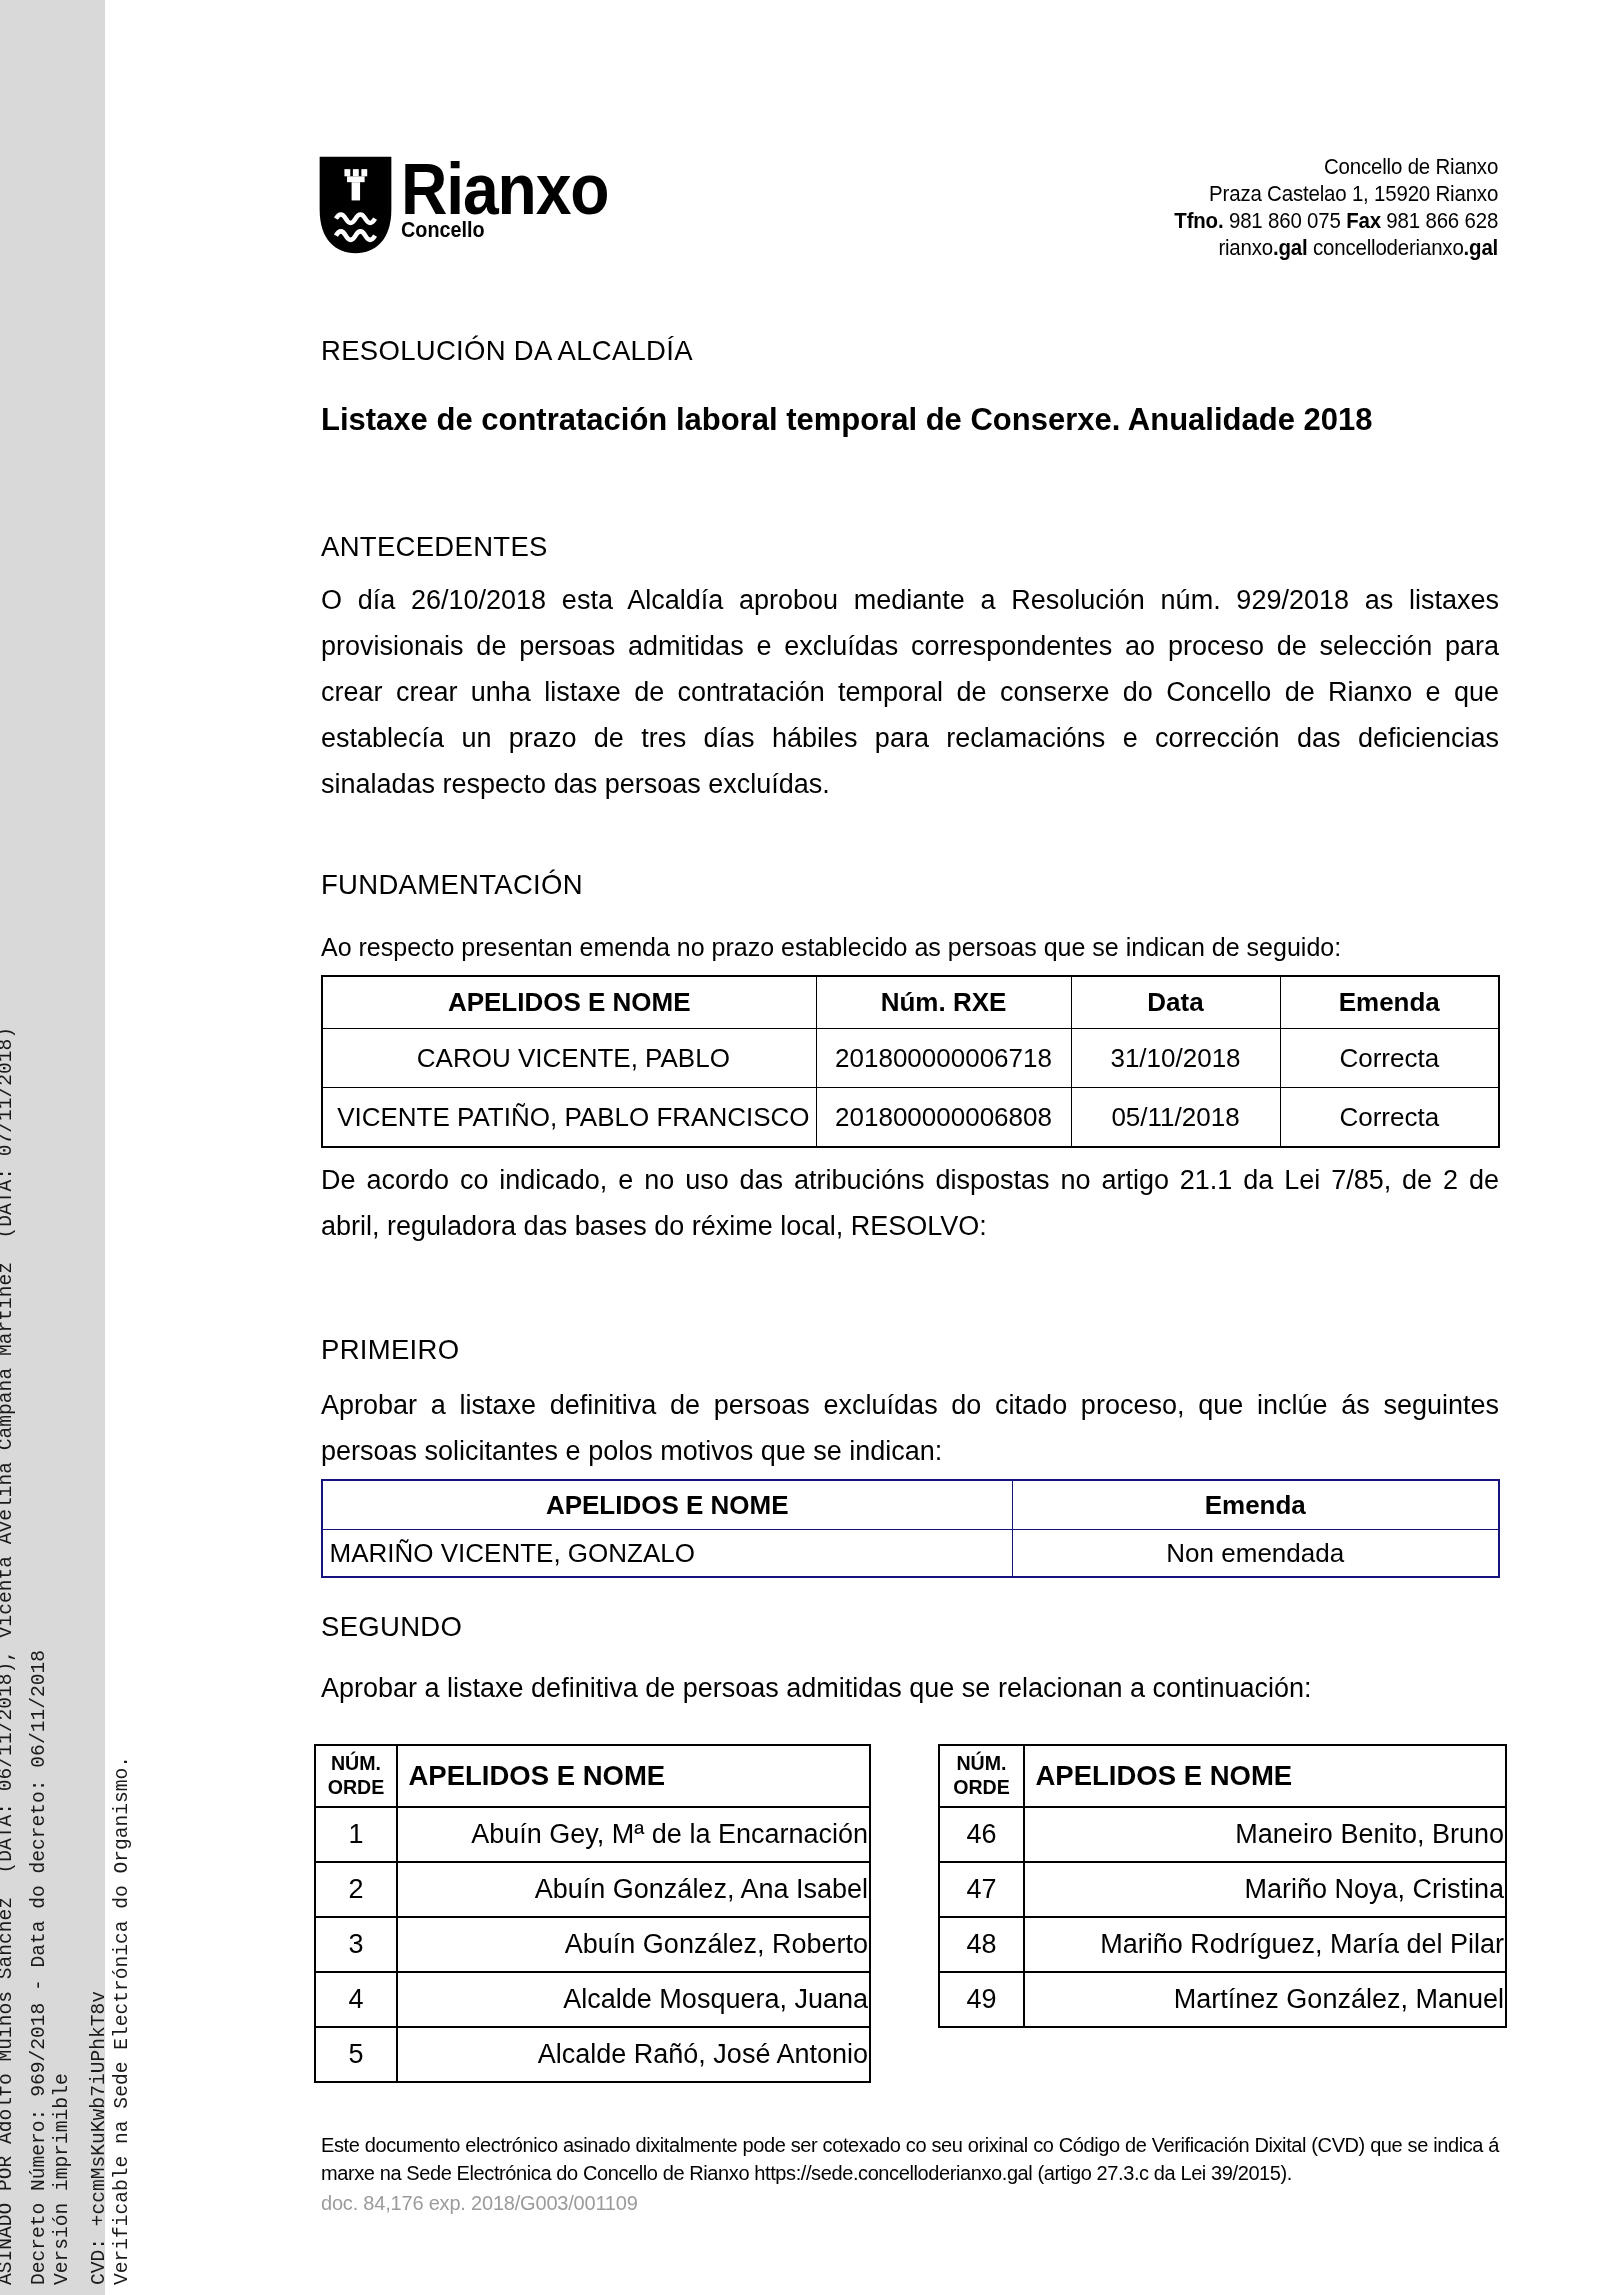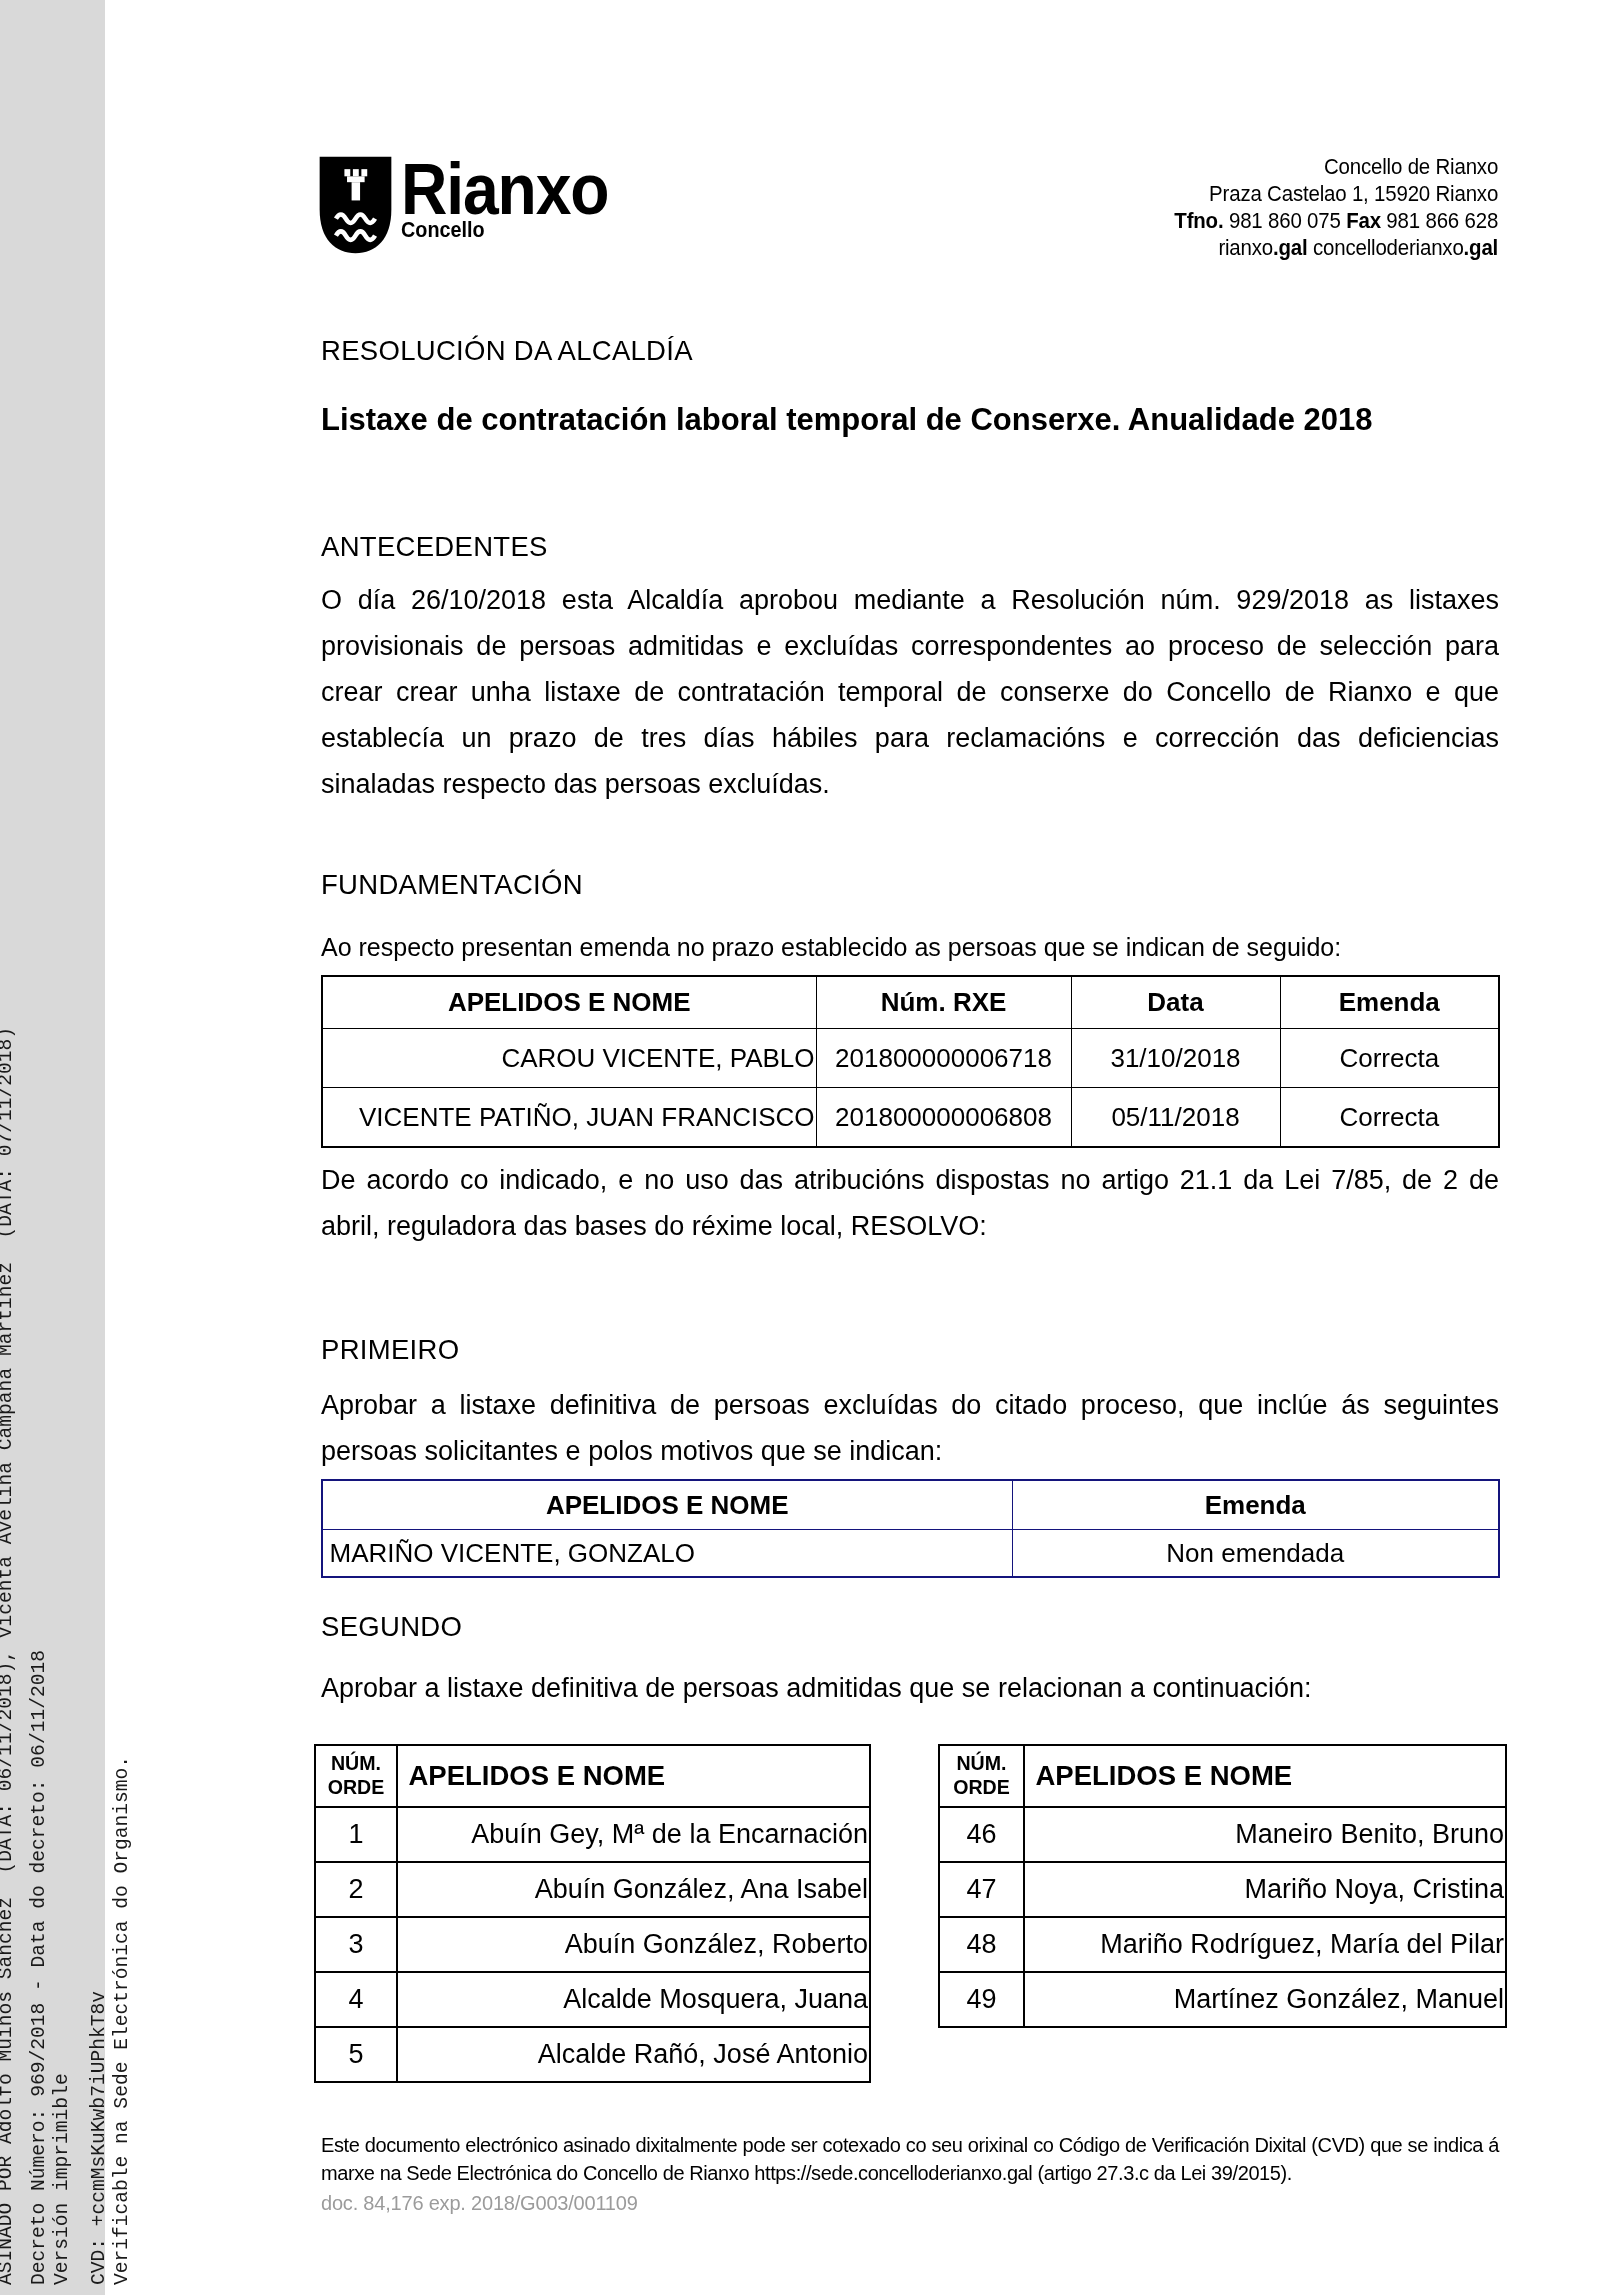--- a/index.html
+++ b/index.html
@@ -32,21 +32,21 @@
   .title-bold { font-size:31px; font-weight:bold; }
   .para { font-size:27px; line-height:46px; text-align:justify; }
   .intro { font-size:25px; }
 
   
   table { border-collapse:collapse; table-layout:fixed; }
   .t-emenda { width:1178px; border:2px solid #000; }
   .t-emenda th, .t-emenda td { border:1.3px solid #000; font-size:26px; overflow:hidden; }
   .t-emenda th { height:49px; font-weight:bold; text-align:center; }
   .t-emenda td { height:56px; text-align:center; }
-  .t-emenda td.name { text-align:right; padding-left:9.2px; }
+  .t-emenda td.name { text-align:center; padding-left:9.2px; }
 
   .t-excl { width:1178px; border:2px solid var(--navy); }
   .t-excl th, .t-excl td { border:1.3px solid var(--navy); font-size:26px; }
   .t-excl th { height:46px; font-weight:bold; text-align:center; }
   .t-excl td { height:44px; text-align:center; }
   .t-excl td.name { text-align:left; padding-left:6.5px; }
 
   .t-adm { border:2px solid #000; }
   .t-adm th, .t-adm td { border:2px solid #000; }
   .t-adm th.numh { font-size:19.6px; font-weight:bold; line-height:23.6px; text-align:center; height:58px; }
@@ -118,21 +118,21 @@
       <th>Data</th>
       <th>Emenda</th>
     </tr>
     <tr>
       <td class="name">CAROU VICENTE, PABLO</td>
       <td>201800000006718</td>
       <td>31/10/2018</td>
       <td>Correcta</td>
     </tr>
     <tr>
-      <td class="name">VICENTE PATIÑO, JUAN FRANCISCO</td>
+      <td class="name">VICENTE PATIÑO, PABLO FRANCISCO</td>
       <td>201800000006808</td>
       <td>05/11/2018</td>
       <td>Correcta</td>
     </tr>
   </tbody>
     </table>
 
   <div class="abs content para" style="top:1157px">De acordo co indicado, e no uso das atribucións dispostas no artigo 21.1 da Lei 7/85, de 2 de abril, reguladora das bases do réxime local, RESOLVO:</div>
 
   <div class="abs content heading" style="top:1334px">PRIMEIRO</div>

